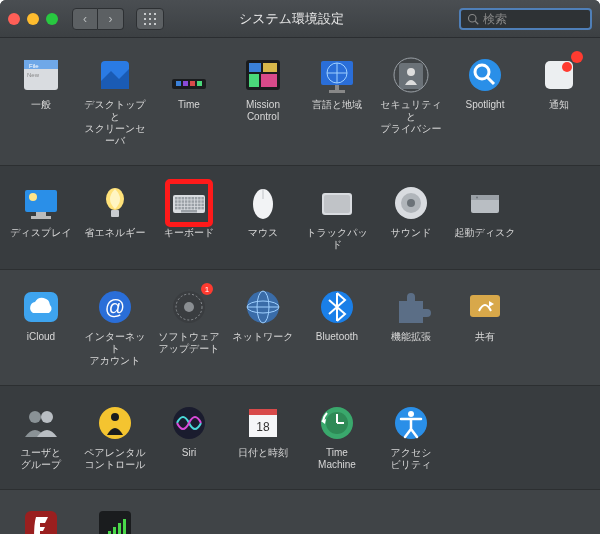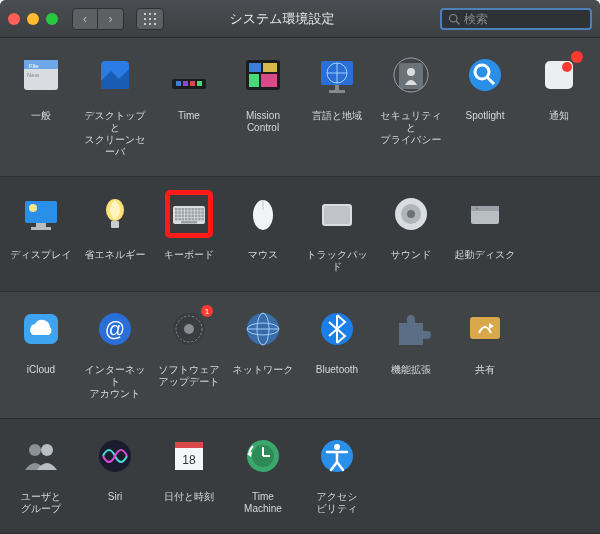--- a/index.html
+++ b/index.html
@@ -42,21 +42,21 @@
     display: flex; align-items: center; justify-content: center;
     margin-left: 4px;
   }
   .grid-btn svg { width: 12px; height: 12px; }
   .title {
     flex: 1; text-align: center;
     color: #e8e8e8; font-size: 13px; font-weight: 500;
     margin-left: -40px;
   }
   .search {
-    width: 152px; height: 22px;
+    width: 133px; height: 22px;
     background: #2e3235;
     border: 2px solid #4f7fb8;
     border-radius: 4px;
     display: flex; align-items: center;
     padding: 0 6px; gap: 4px;
   }
   .search input {
     background: transparent; border: 0; outline: 0;
     color: #ccc; font-size: 12px; width: 100%;
   }
@@ -66,21 +66,21 @@
   .section {
     display: grid;
     grid-template-columns: repeat(8, 1fr);
     padding: 12px 4px 14px 4px;
     border-bottom: 1px solid #2c2f31;
   }
   .section:nth-child(even) { background: #383c3f; }
   .section:nth-child(odd)  { background: #404447; }
   .pref {
     display: flex; flex-direction: column; align-items: center;
-    gap: 14px; padding: 4px 0;
+    gap: 3px; padding: 4px 0;
     cursor: pointer;
     position: relative;
   }
   .pref .icon {
     width: 42px; height: 42px;
     display: flex; align-items: center; justify-content: center;
     position: relative;
   }
   .pref .label {
     color: #d8d8d8; font-size: 10px; text-align: center;
@@ -423,20 +423,31 @@
               <path d="M4 34 q10 -14 20 0 z" fill="#8a9296"></path>
               <path d="M16 34 q10 -14 20 0 z" fill="#b9bec3"></path>
             </svg>
           </div>
           <div class="label">ユーザと
 グループ</div>
         </div>
         <div class="pref">
           <div class="icon">
             <svg viewBox="0 0 40 40" width="40" height="40">
+              <circle cx="20" cy="20" r="16" fill="#f4c430"></circle>
+              <circle cx="20" cy="14" r="4" fill="#1a1c1e"></circle>
+              <path d="M12 32 q8 -14 16 0 z" fill="#1a1c1e"></path>
+            </svg>
+          </div>
+          <div class="label">ペアレンタル
+コントロール</div>
+        </div>
+        <div class="pref">
+          <div class="icon">
+            <svg viewBox="0 0 40 40" width="40" height="40">
               <circle cx="20" cy="20" r="16" fill="#1a1c2e"></circle>
               <path d="M8 20 q6 -12 12 0 t12 0" fill="none" stroke="#4ad8d8" stroke-width="2"></path>
               <path d="M8 20 q6 12 12 0 t12 0" fill="none" stroke="#d84ad8" stroke-width="2"></path>
             </svg>
           </div>
           <div class="label">Siri</div>
         </div>
         <div class="pref">
           <div class="icon">
             <svg viewBox="0 0 40 40" width="40" height="40">

